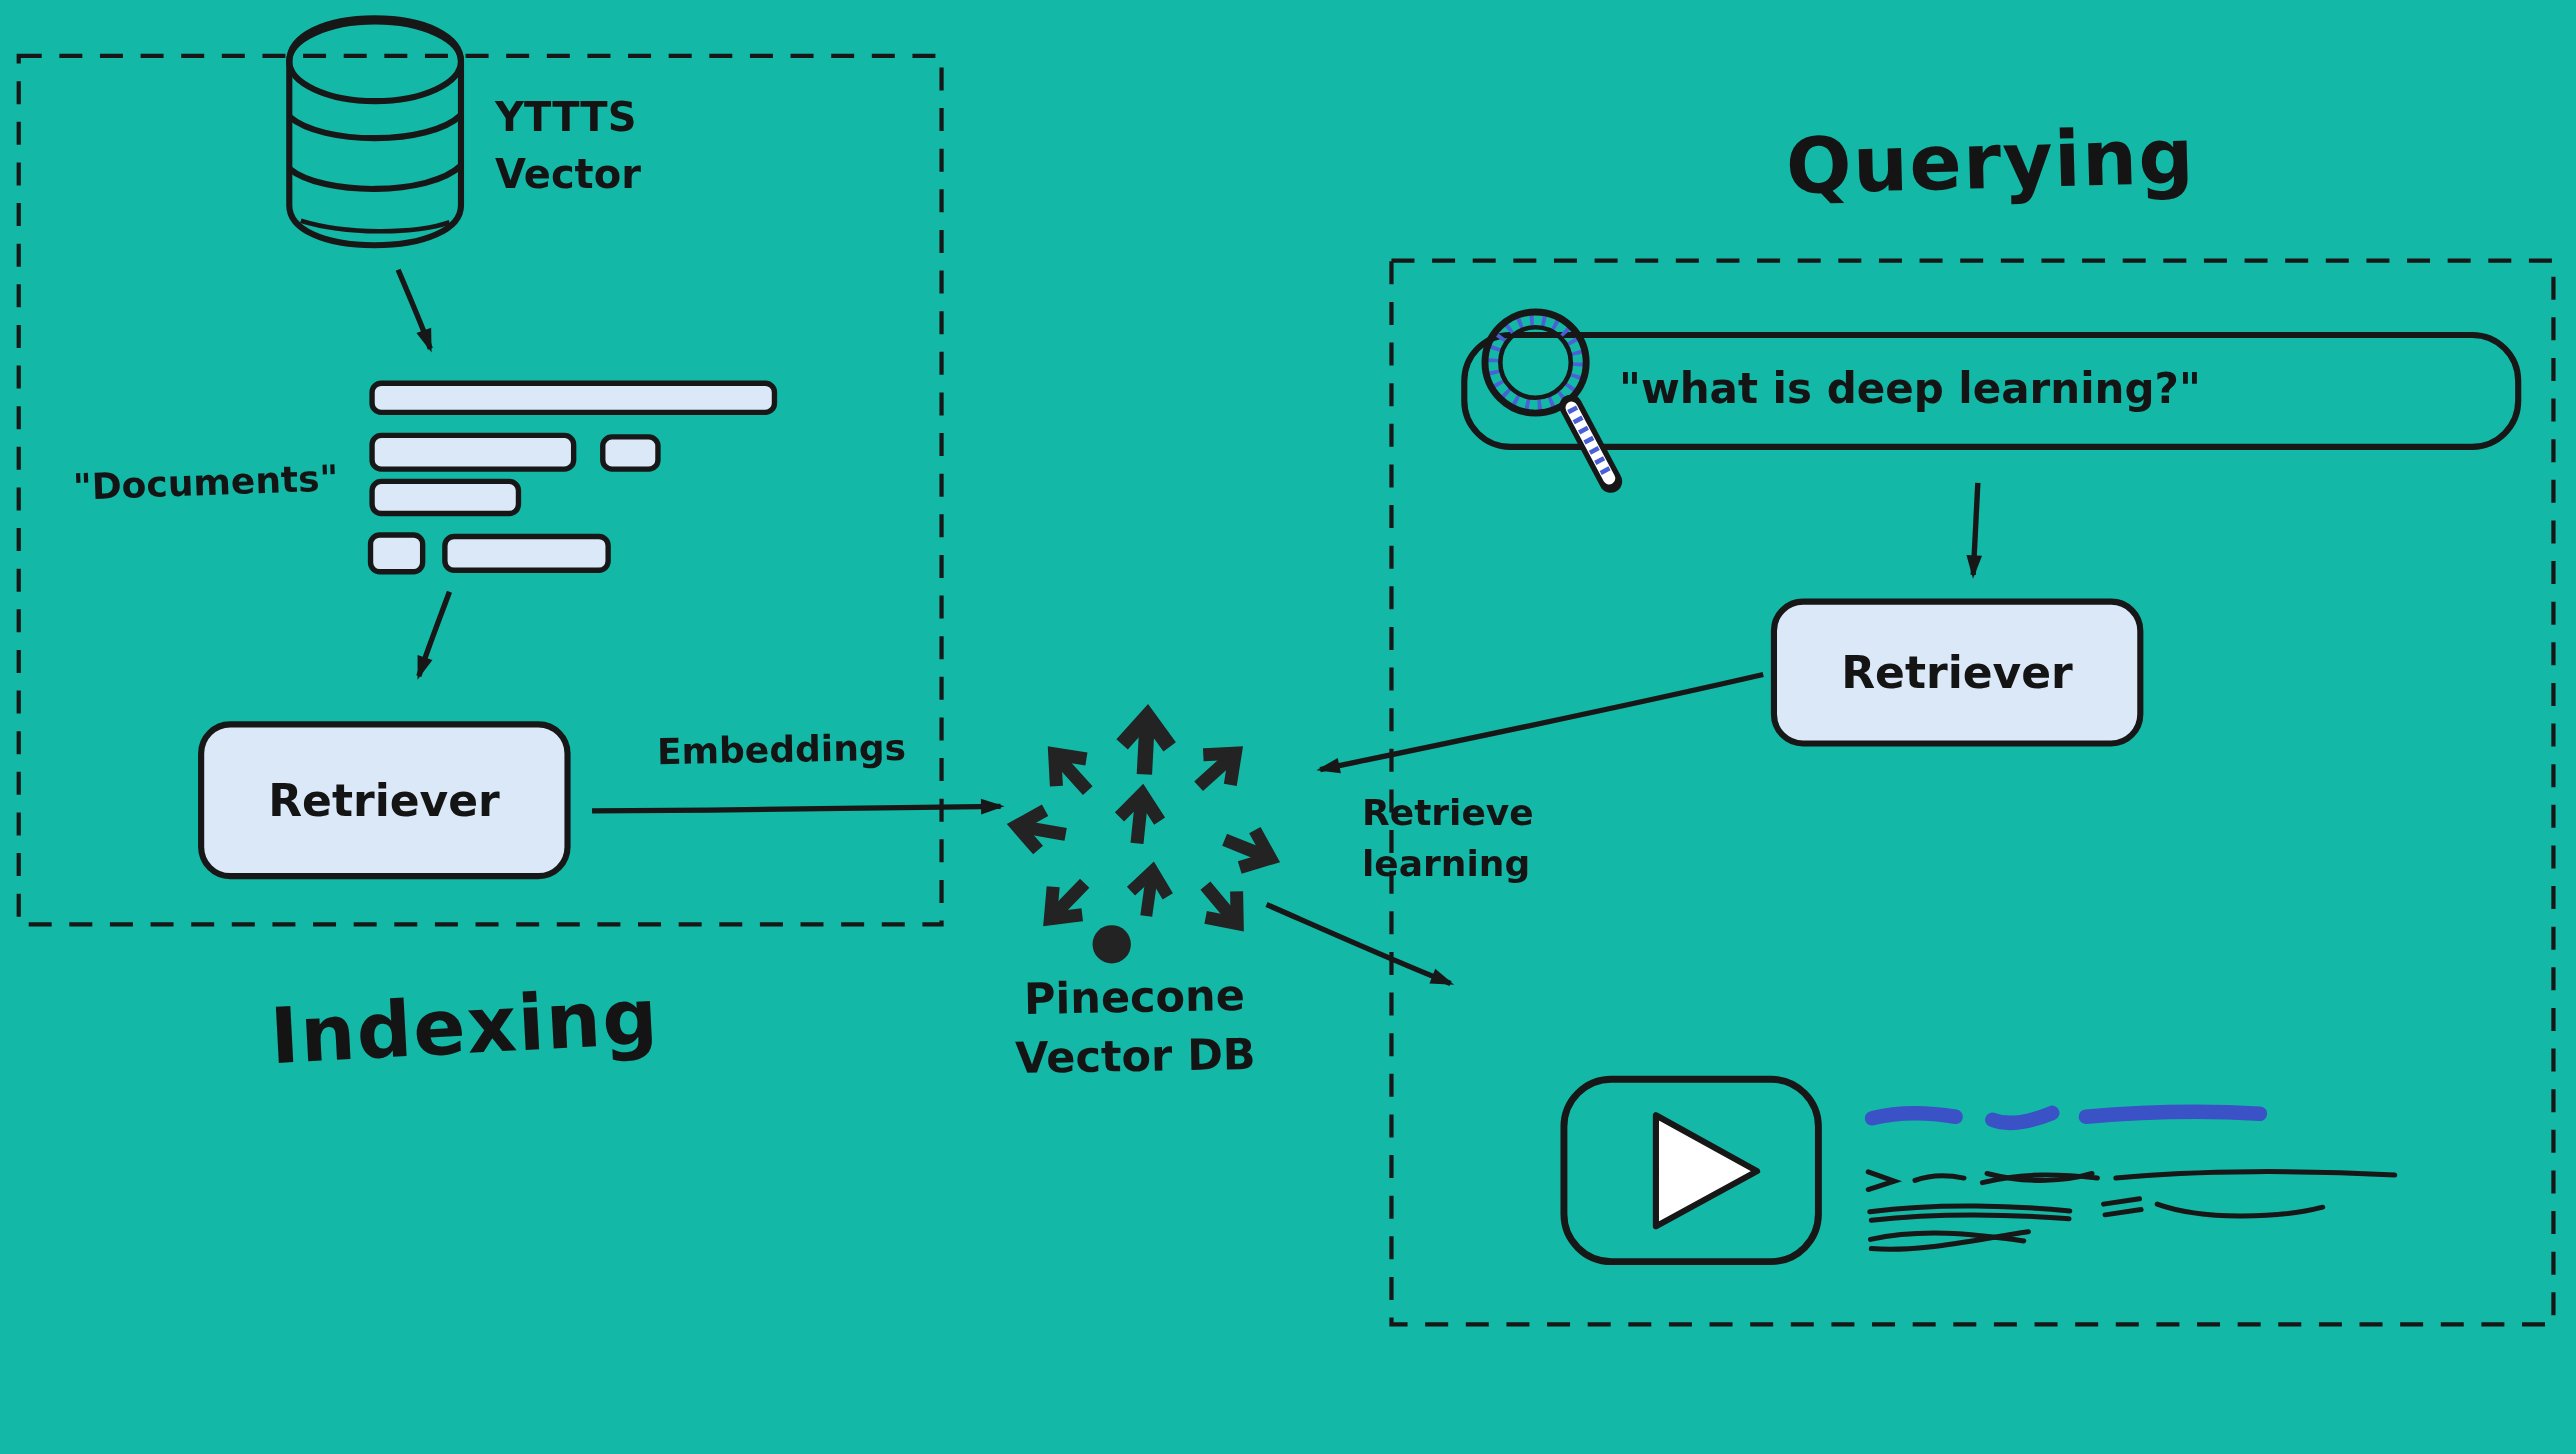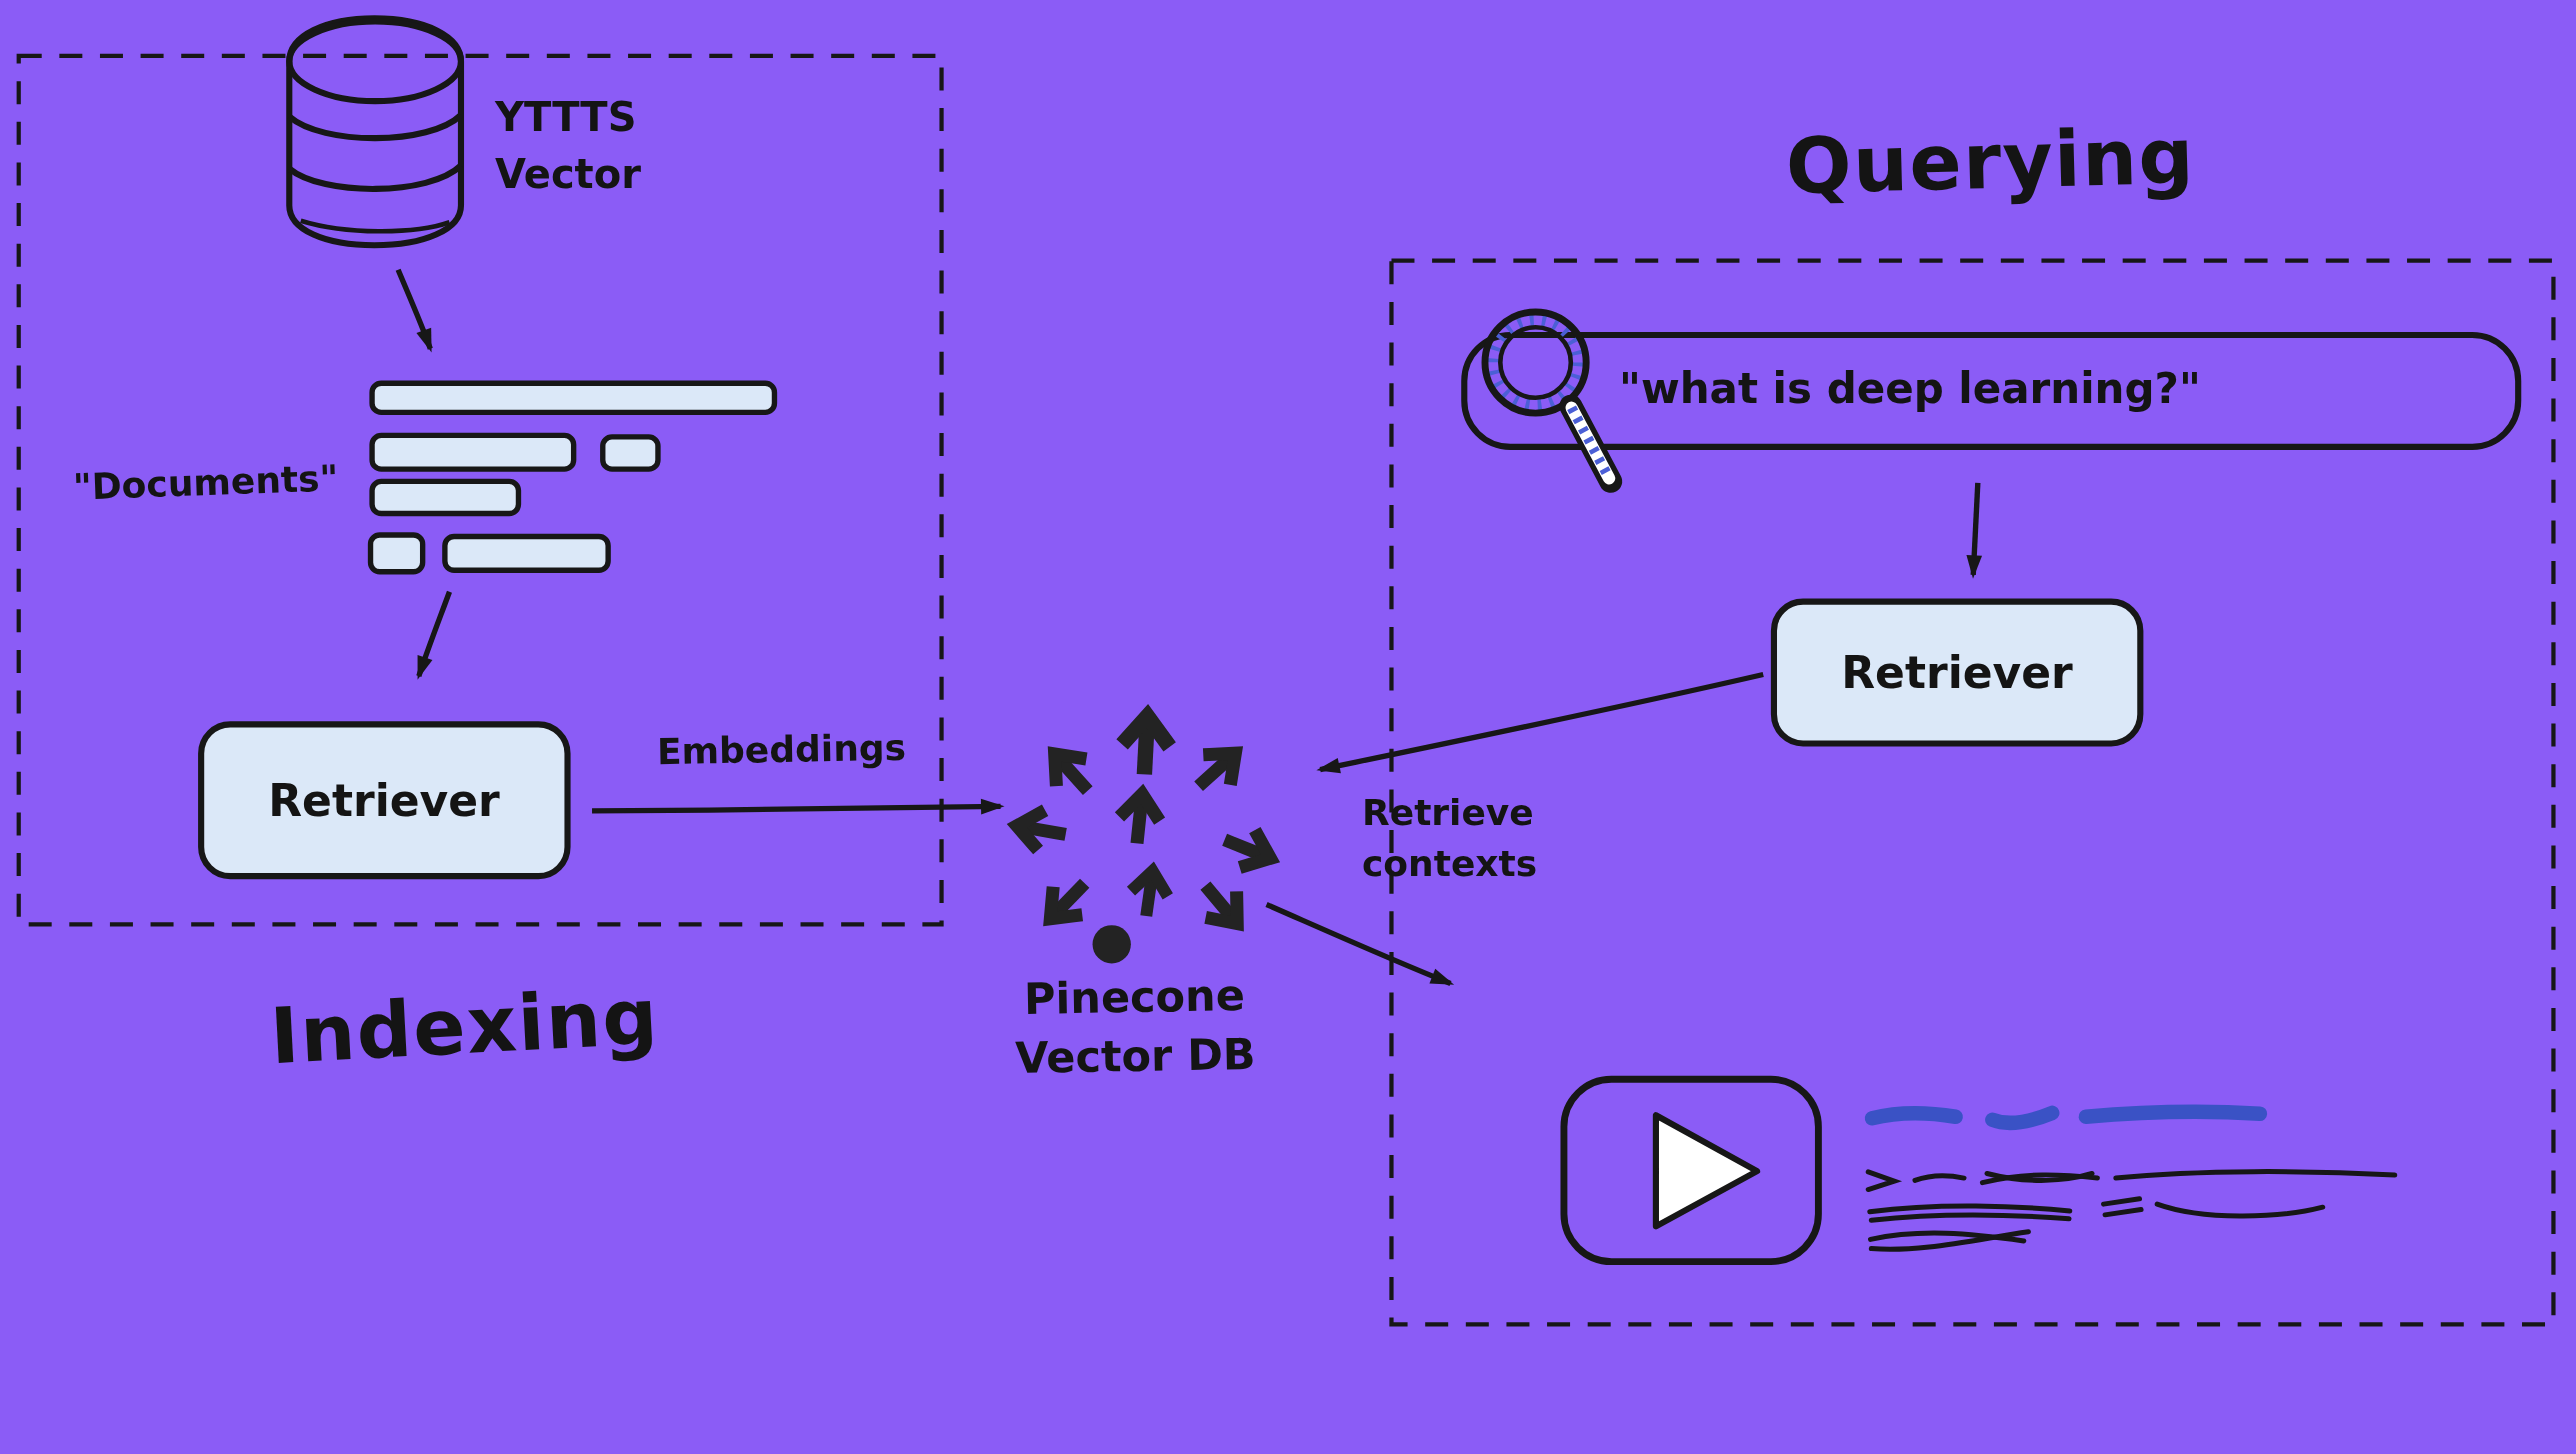--- a/index.html
+++ b/index.html
@@ -1,17 +1,17 @@
 <!DOCTYPE html>
 <html style="font-size:12.3px"><head>
 <meta charset="utf-8">
 <style>
   html,body{margin:0;padding:0;background:#ffffff;}
   .canvas{
-    position:relative;width:2576px;height:1454px;background:#8b5cf6;
+    position:relative;width:2576px;height:1454px;background:#14b8a6;
     font-family:"DejaVu Sans", sans-serif;color:#141414;overflow:hidden;
   }
   svg.layer{position:absolute;left:0;top:0;width:2576px;height:1454px;}
   
   .dash{fill:none;stroke:#171717;stroke-width:5.5;stroke-dasharray:30 23;}
   .ink{stroke:#171717;fill:none;}
   .arw{stroke:#171717;stroke-width:7;fill:none;marker-end:url(#ah);}
   .pcarw{stroke:#232323;stroke-width:17;fill:none;stroke-linecap:square;stroke-linejoin:miter;}
   .sk{stroke:#171717;stroke-width:6.5;fill:none;stroke-linecap:round;}
   .sb{stroke-width:19;fill:none;stroke-linecap:round;}   
@@ -150,18 +150,18 @@
   <div class="txt title t-index">Indexing</div>
 
   <div class="txt title t-query">Querying</div>
 
   <div class="txt t-qtext">"what is deep learning?"</div>
 
   <div class="txt t-retr-r">Retriever</div>
 
   <div class="txt t-ctx">
     <div>Retrieve</div>
-    <div>contexts</div>
+    <div>learning</div>
   </div>
 
 
 </div>
 
 
 </body></html>

